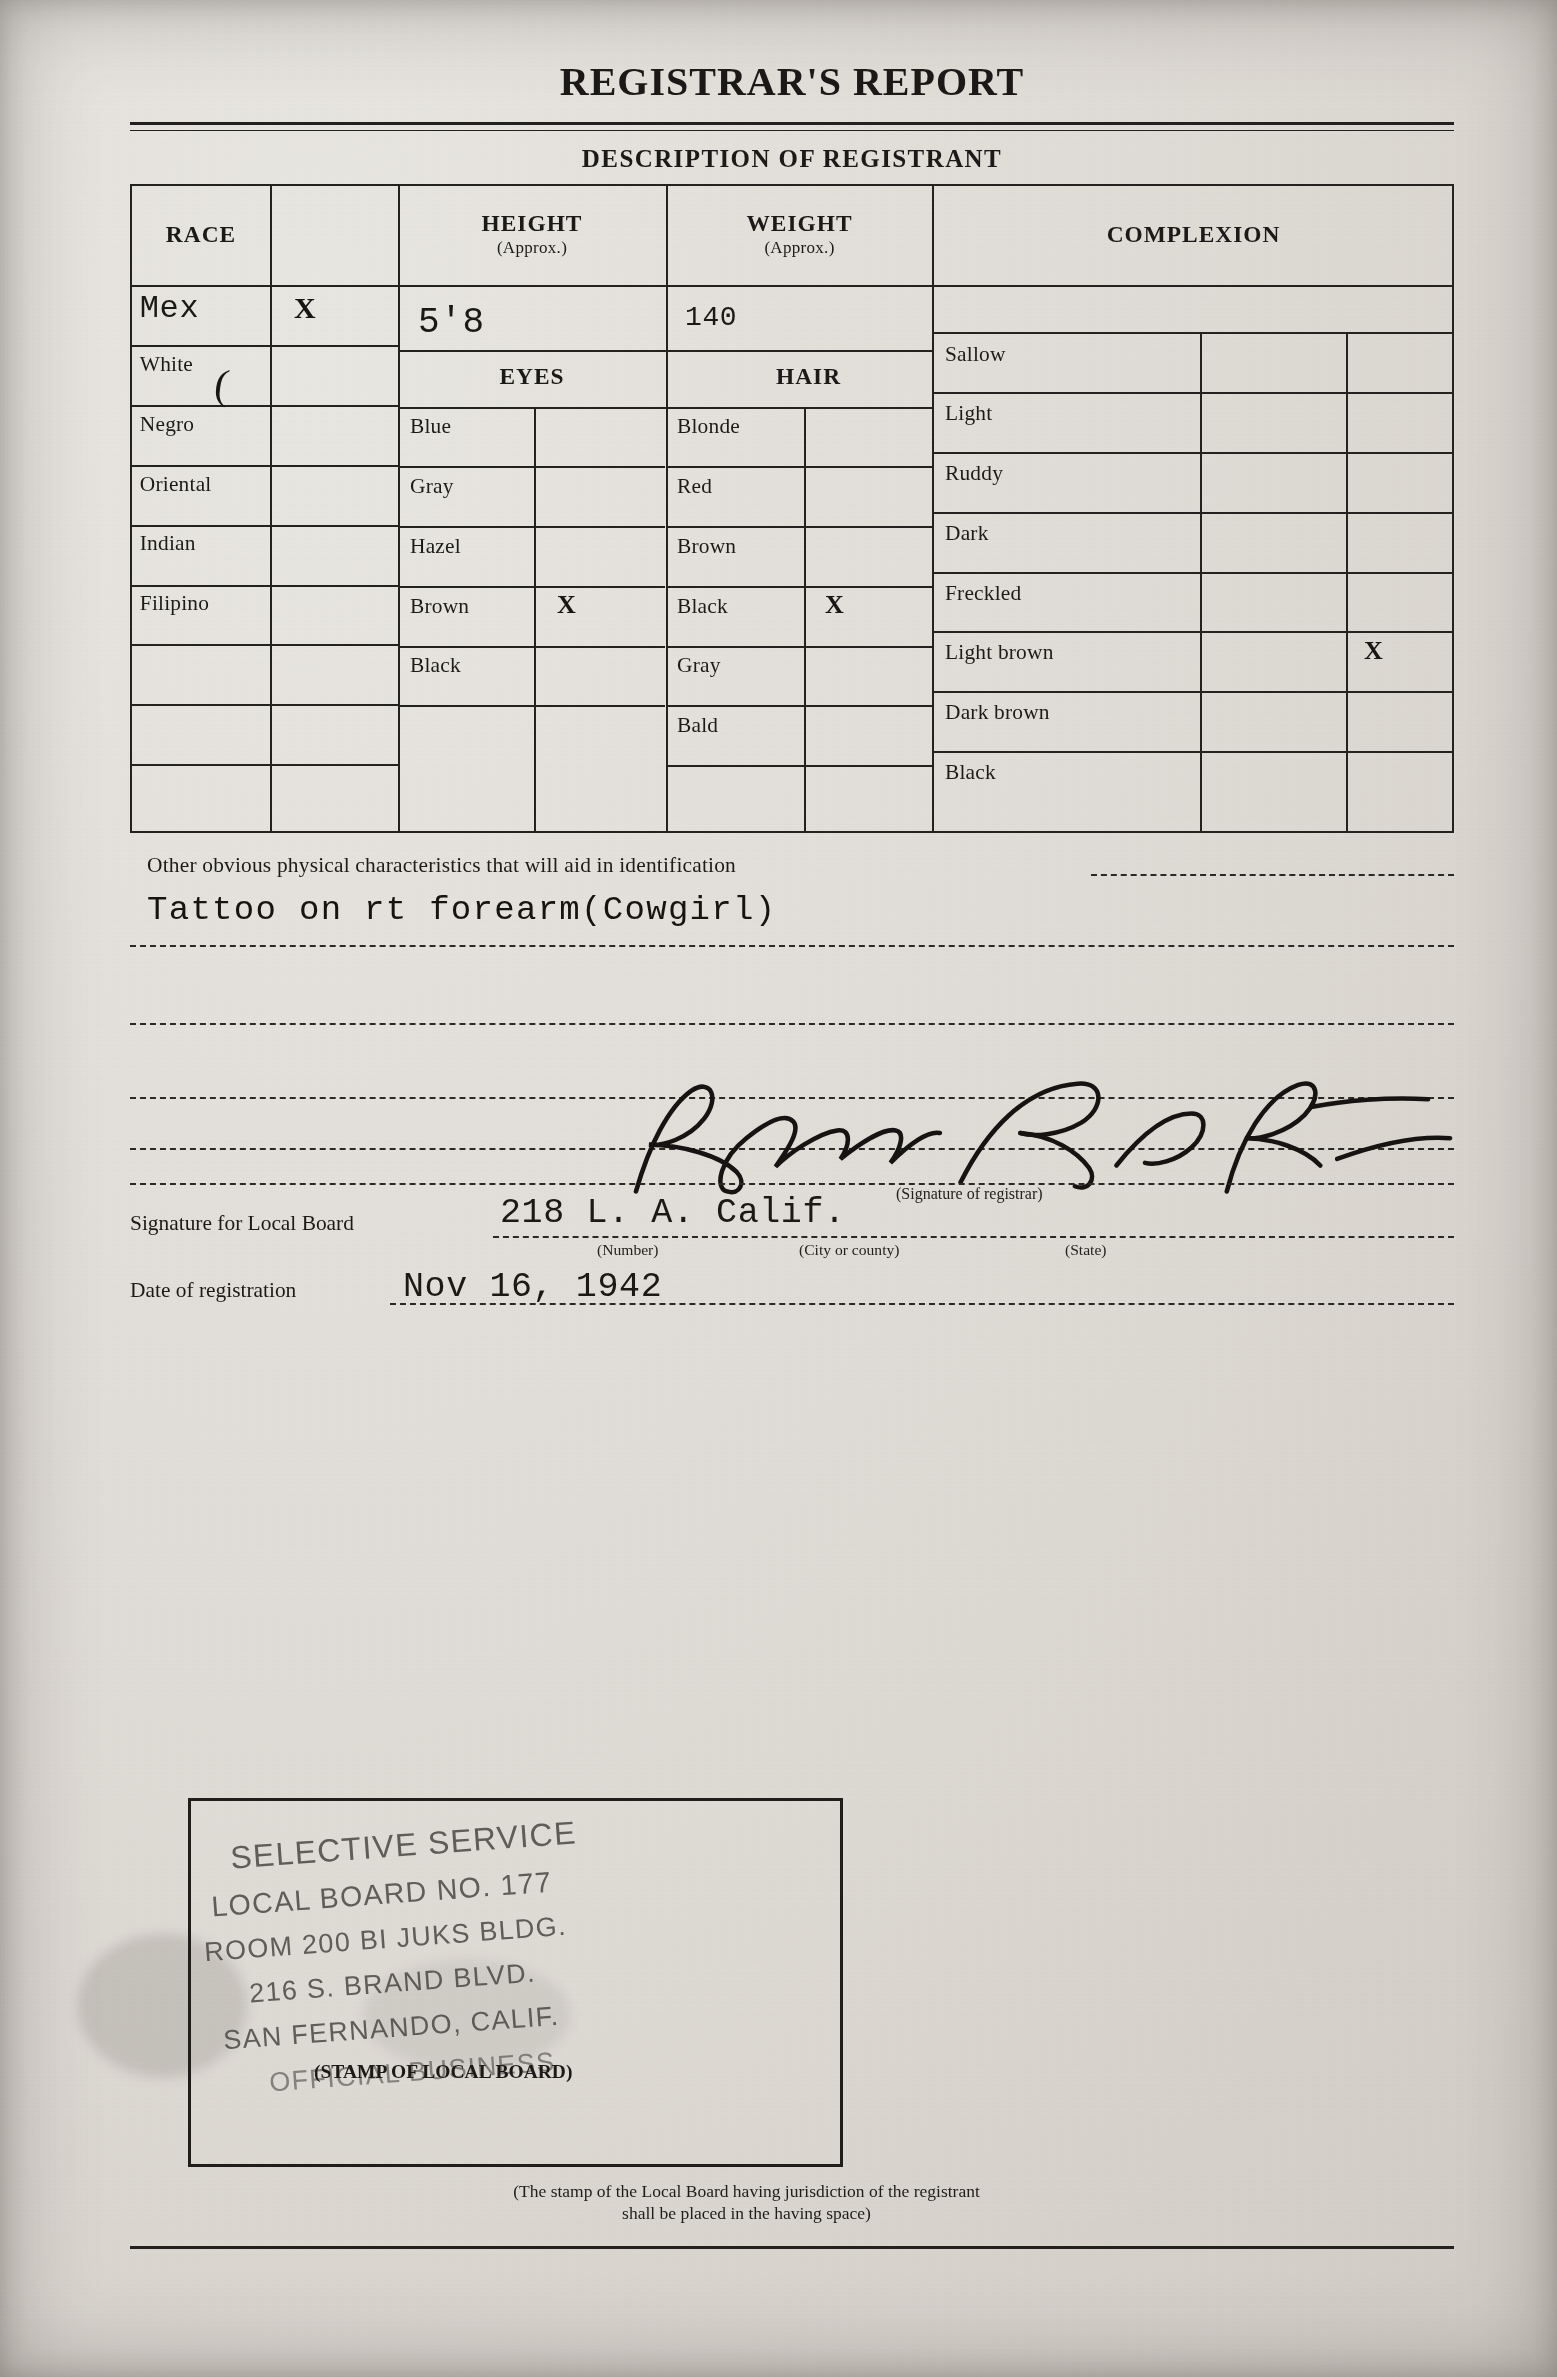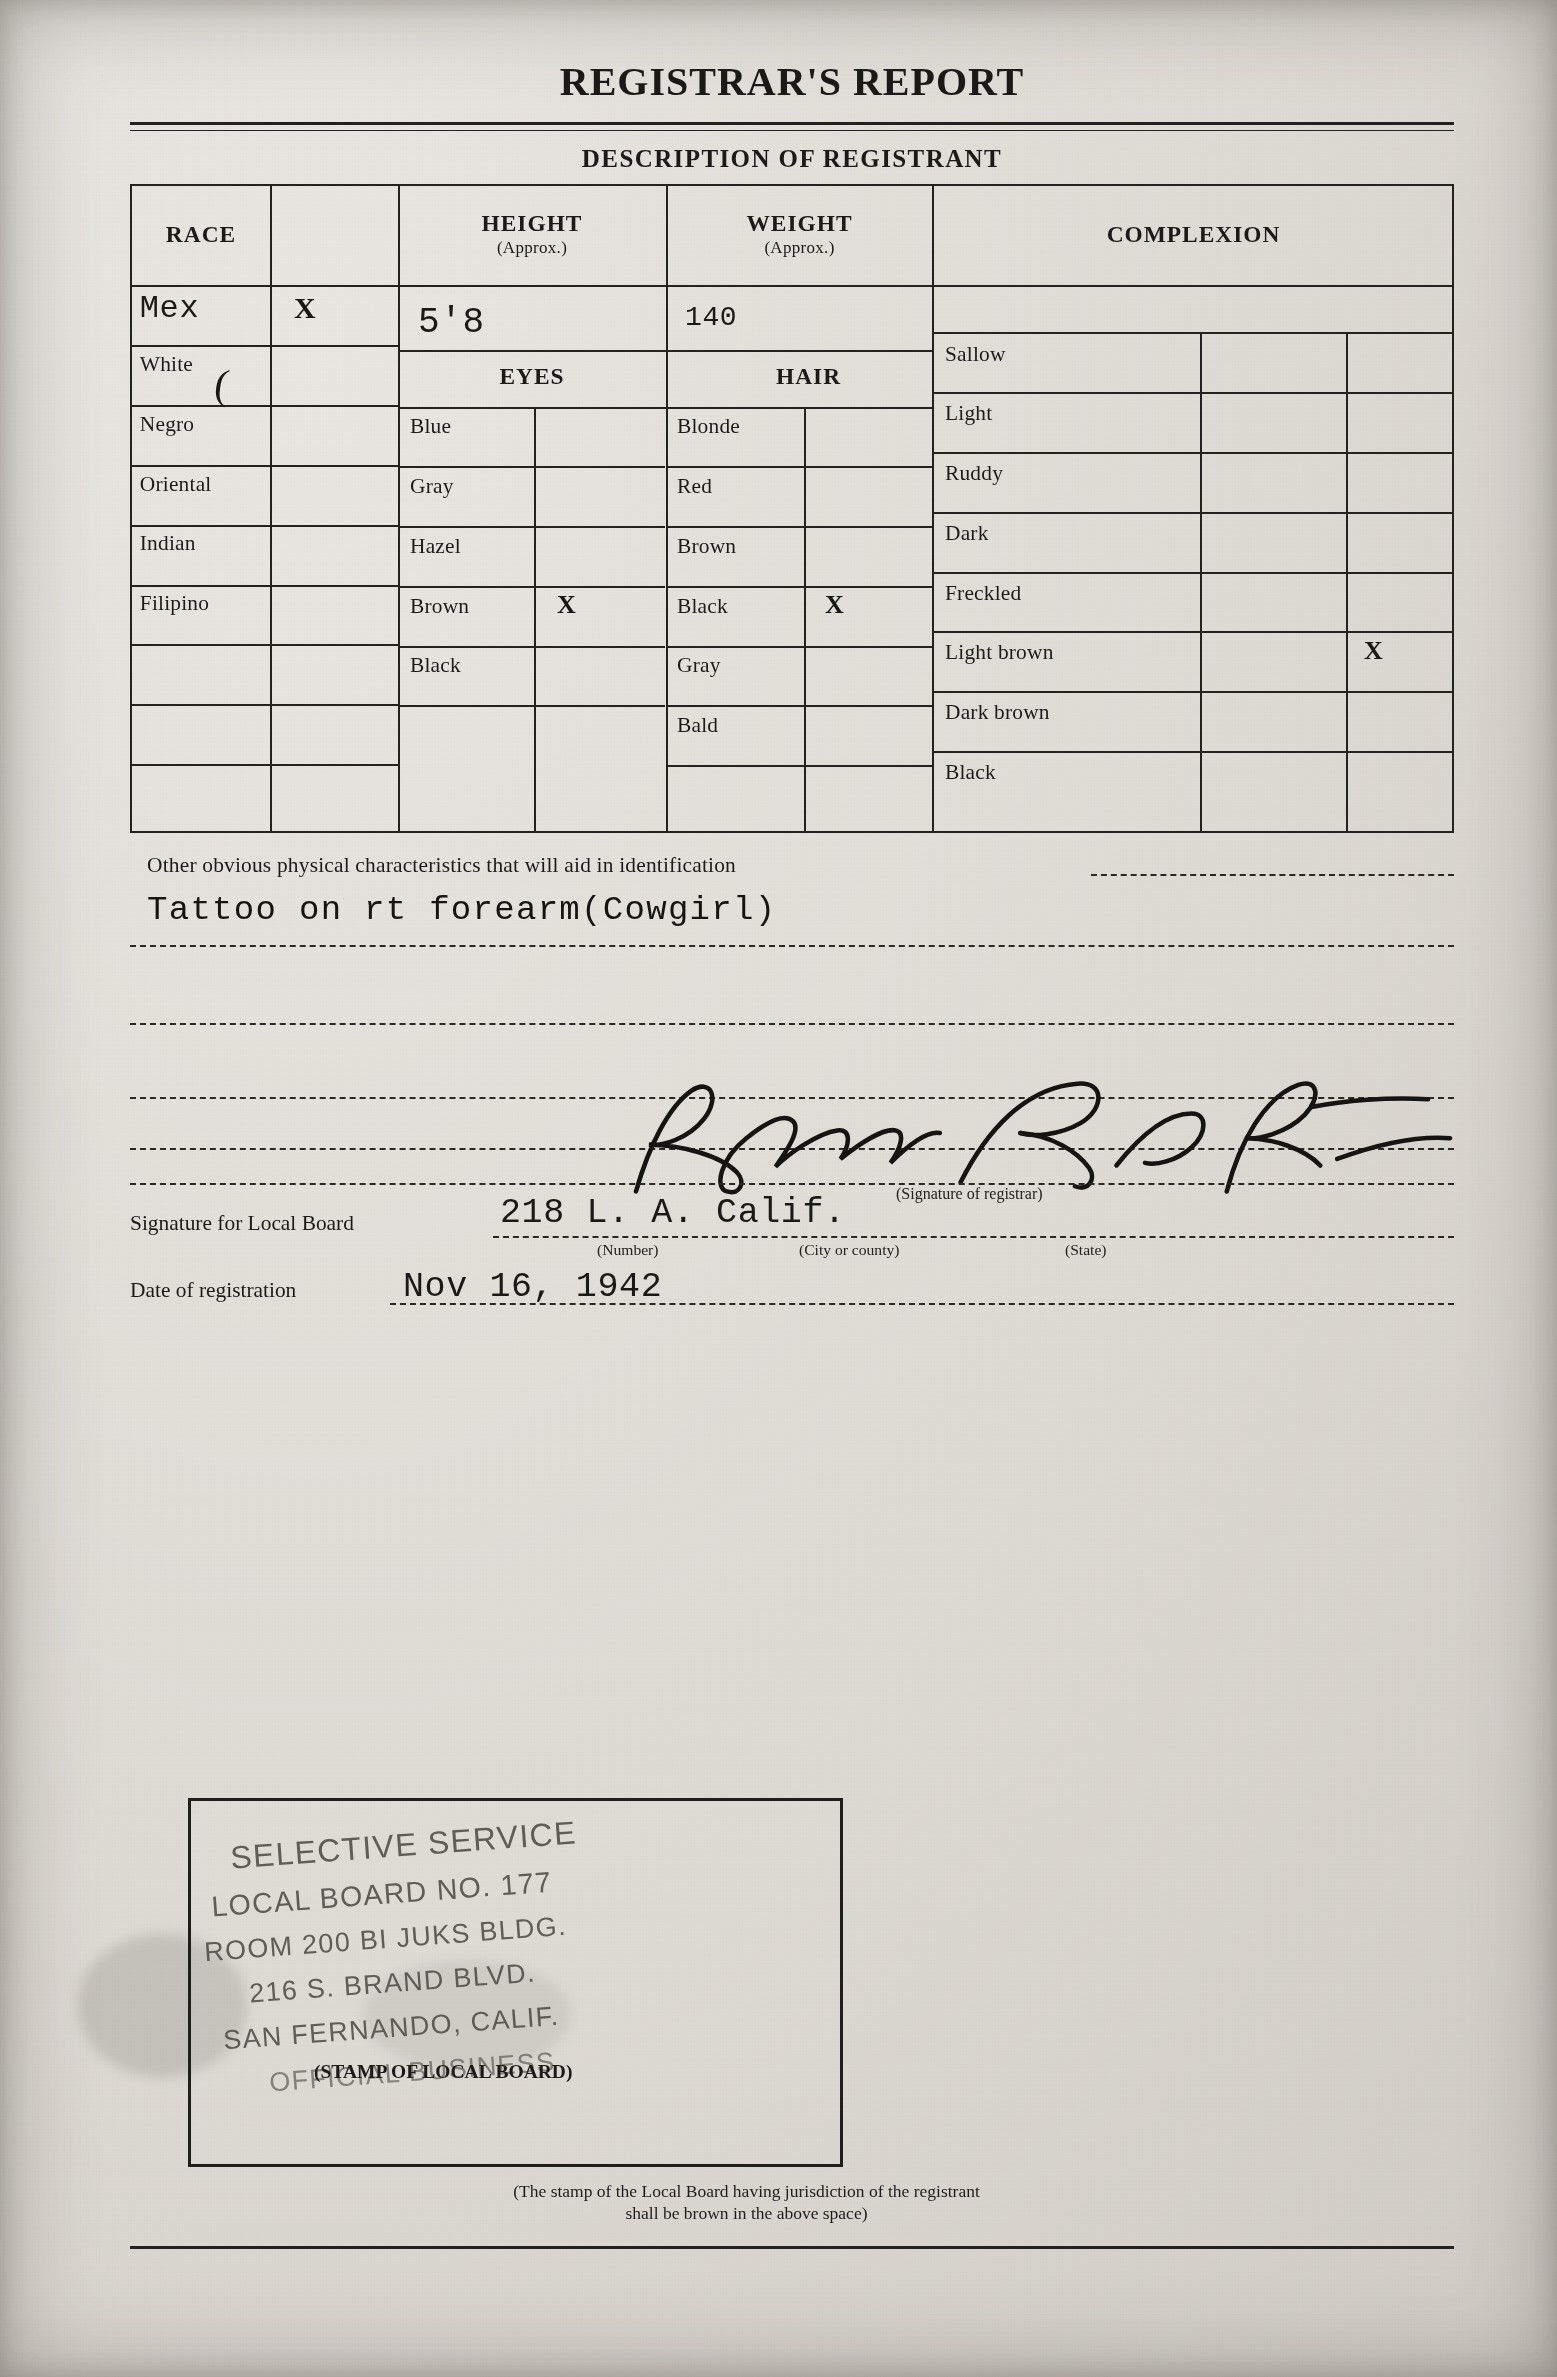--- a/index.html
+++ b/index.html
@@ -385,20 +385,20 @@
     <div class="stamp" style="left:19.5px; top:77px; font-size:28.6px;">LOCAL BOARD NO. 177</div>
     <div class="stamp" style="left:13px; top:123px; font-size:27px;">ROOM 200 BI JUKS BLDG.</div>
     <div class="stamp" style="left:58px; top:167px; font-size:27px;">216 S. BRAND BLVD.</div>
     <div class="stamp" style="left:32px; top:212px; font-size:27px;">SAN FERNANDO, CALIF.</div>
     <div class="stamp" style="left:78px; top:256px; font-size:27px; opacity:.6;">OFFICIAL BUSINESS</div>
     <div class="stampcaption" style="left:123px; top:260px;">(STAMP OF LOCAL BOARD)</div>
   </div>
 
   <div class="footnote" style="left:195px; top:2181px; width:1103px;">
     <div>(The stamp of the Local Board having jurisdiction of the registrant</div>
-    <div>shall be brown in the above space)</div>
+    <div>shall be placed in the having space)</div>
   </div>
 
   <div class="botrule" style="top:2246px;"></div>
 
   <div class="edge-shadow"></div>
 </div>
 
 
 </body></html>

